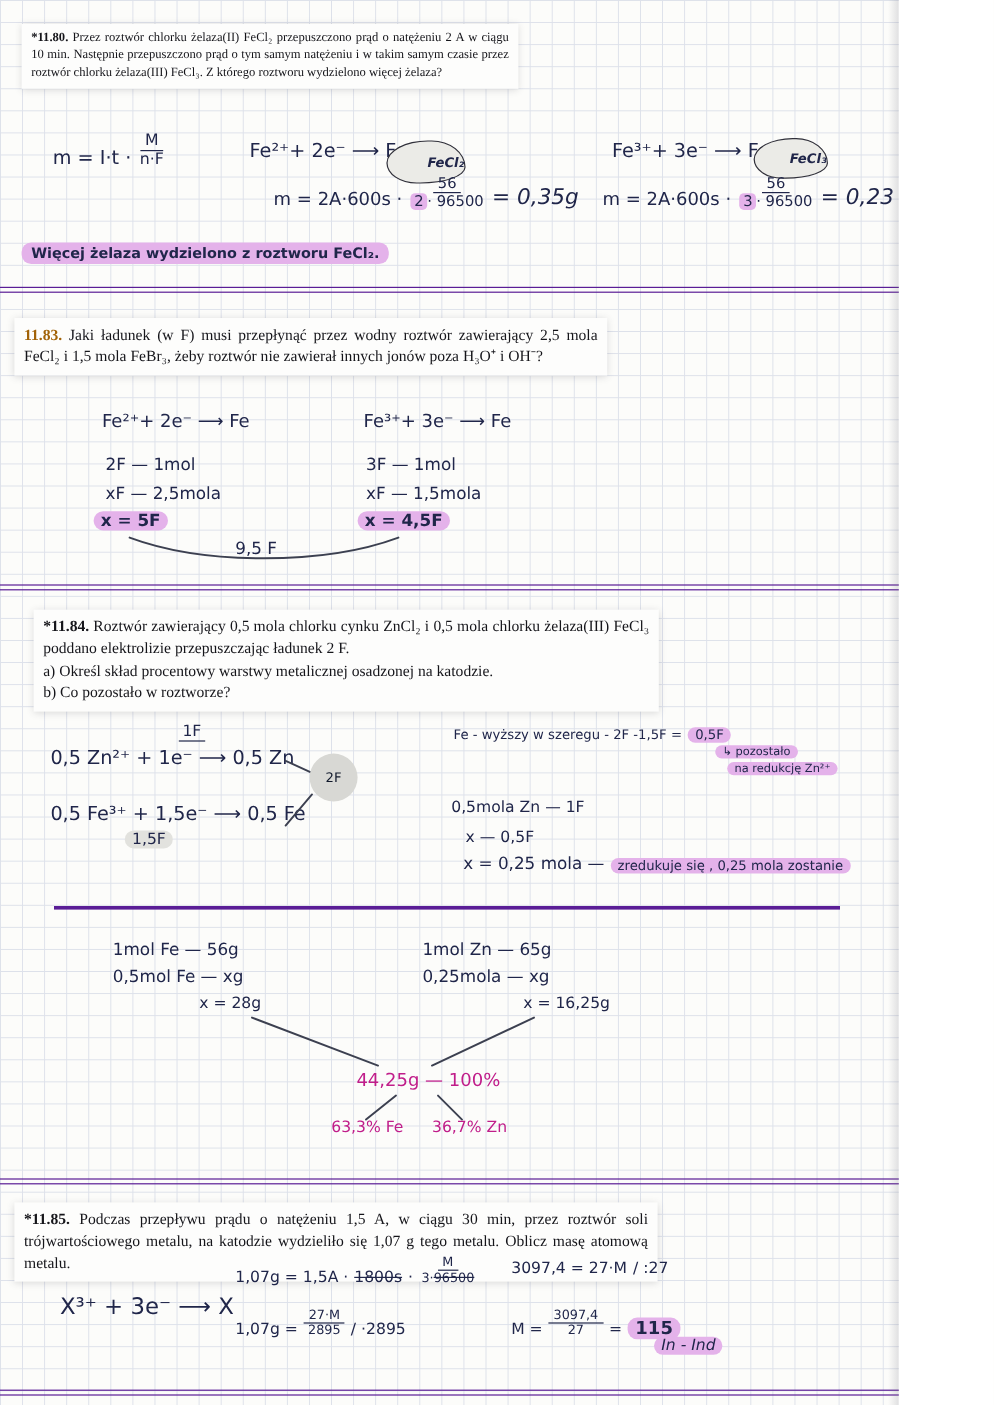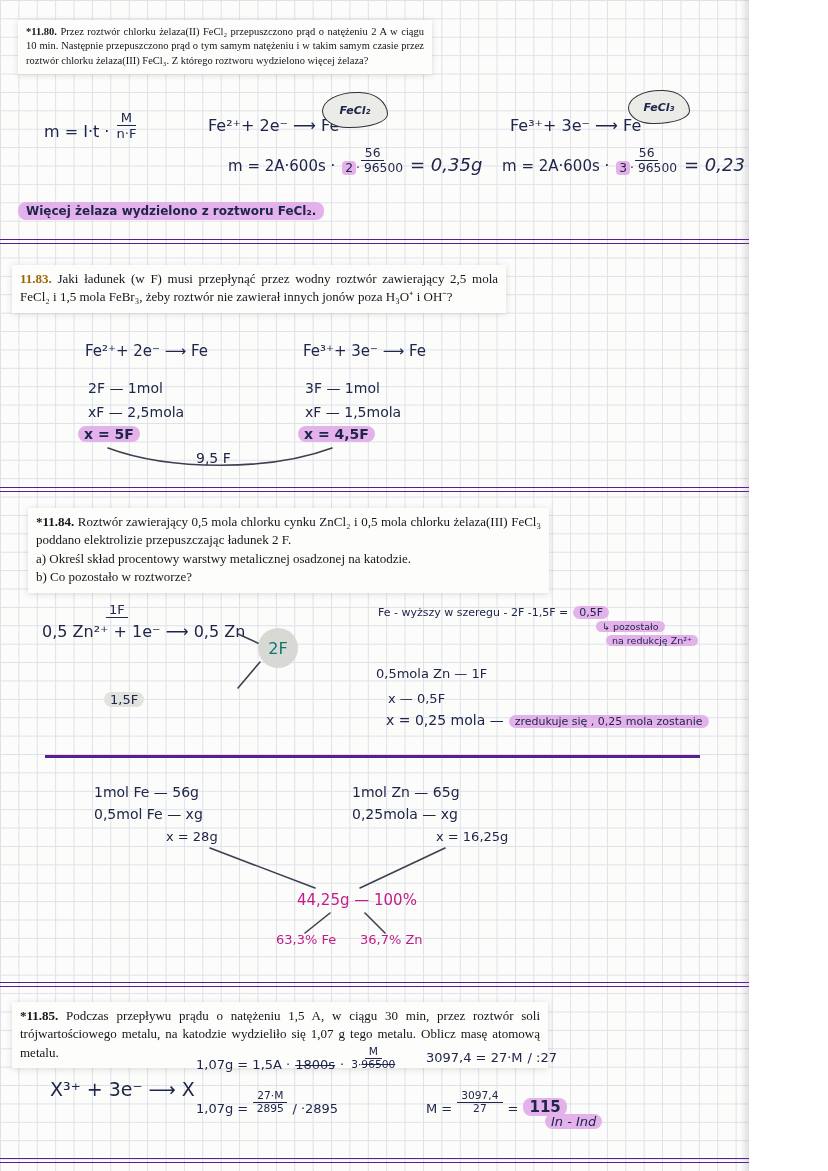--- a/index.html
+++ b/index.html
@@ -41,32 +41,33 @@
   }
   .row{display:flex;align-items:flex-end;gap:5px;}
   .frac{display:inline-flex;flex-direction:column;align-items:center;line-height:1.15;font-size:0.82em;}
   .frac .num{border-bottom:1.4px solid #20264a;padding:0 4px;}
   .frac .den{padding:0 2px;}
   .hl{background:#e4b2ea;border-radius:8px;padding:0 6px;}
   .hl-digit{background:#e4b2ea;border-radius:4px;padding:0 3px;}
   .result{font-size:1.2em;font-style:italic;}
   .struck{text-decoration:line-through;text-decoration-thickness:1.4px;}
   .bubble{background:#e2e2de;border-radius:10px;padding:0 6px;}
-  .underlined{border-bottom:1.6px solid #20264a;padding:0 3px;}
+  .underlined{border-bottom:1.6px solid #20264a;padding:0 3px;margin-left:43px;}
   .magenta{color:#c01d8a;}
   .cloud{
-    position:absolute;display:flex;align-items:center;justify-content:center;
+    position:absolute;display:flex;align-items:center;justify-content:flex-end;
     background:#ebebe7;border:1.6px solid #30303a;
     border-radius:55% 45% 60% 40% / 55% 65% 40% 50%;
+    margin-top:25px;
   }
   .cloud span{font-weight:bold;font-style:italic;font-size:11px;color:#20264a;}
   .charge-circle{
     position:absolute;display:flex;align-items:center;justify-content:center;
     width:40px;height:40px;border-radius:50%;
-    background:#d8d8d4;color:#0f766e;font-size:16px;
+    background:#d8d8d4;color:#0f172a;font-size:11px;
   }
   .divider{
     position:absolute;left:0;width:828px;height:5px;box-sizing:border-box;
     border-top:1.6px solid #5a1d96;border-bottom:1.6px solid #5a1d96;
   }
   .divider-short{position:absolute;height:2.5px;background:#5a1d96;}
   svg.conn{position:absolute;overflow:visible;}
   svg.conn path{stroke:#3c4050;stroke-width:1.6;fill:none;stroke-linecap:round;}
 </style>
 </head>
@@ -146,20 +147,21 @@
 
   <div class="printed lg" style="left:28px;top:508px;width:505px">
     <span class="pnum">*11.84.</span>
     <span>Roztwór zawierający 0,5 mola chlorku cynku ZnCl₂ i 0,5 mola chlorku żelaza(III) FeCl₃ poddano elektrolizie przepuszczając ładunek 2 F.</span>
     <span class="subitem">a) Określ skład procentowy warstwy metalicznej osadzonej na katodzie.</span>
     <span class="subitem">b) Co pozostało w roztworze?</span>
   </div>
 
   <div class="hw underlined" style="left:106px;top:602px;font-size:13px">1F</div>
   <div class="hw" style="left:42px;top:622px;font-size:16px">0,5 Zn²⁺ + 1e⁻ ⟶ 0,5 Zn</div>
+  <div class="hw" style="left:42px;top:668px;font-size:16px">0,5 Fe³⁺ + 1,5e⁻ ⟶ 0,5 Fe</div>
   <div class="hw bubble" style="left:104px;top:692px;font-size:13px">1,5F</div>
 
   <svg class="conn" style="left:234px;top:626px" width="30" height="70">
     <path d="M4,8 L26,18"></path>
     <path d="M4,62 L26,36"></path>
   </svg>
   <div class="charge-circle" style="left:258px;top:628px">
     <span>2F</span>
   </div>
 

